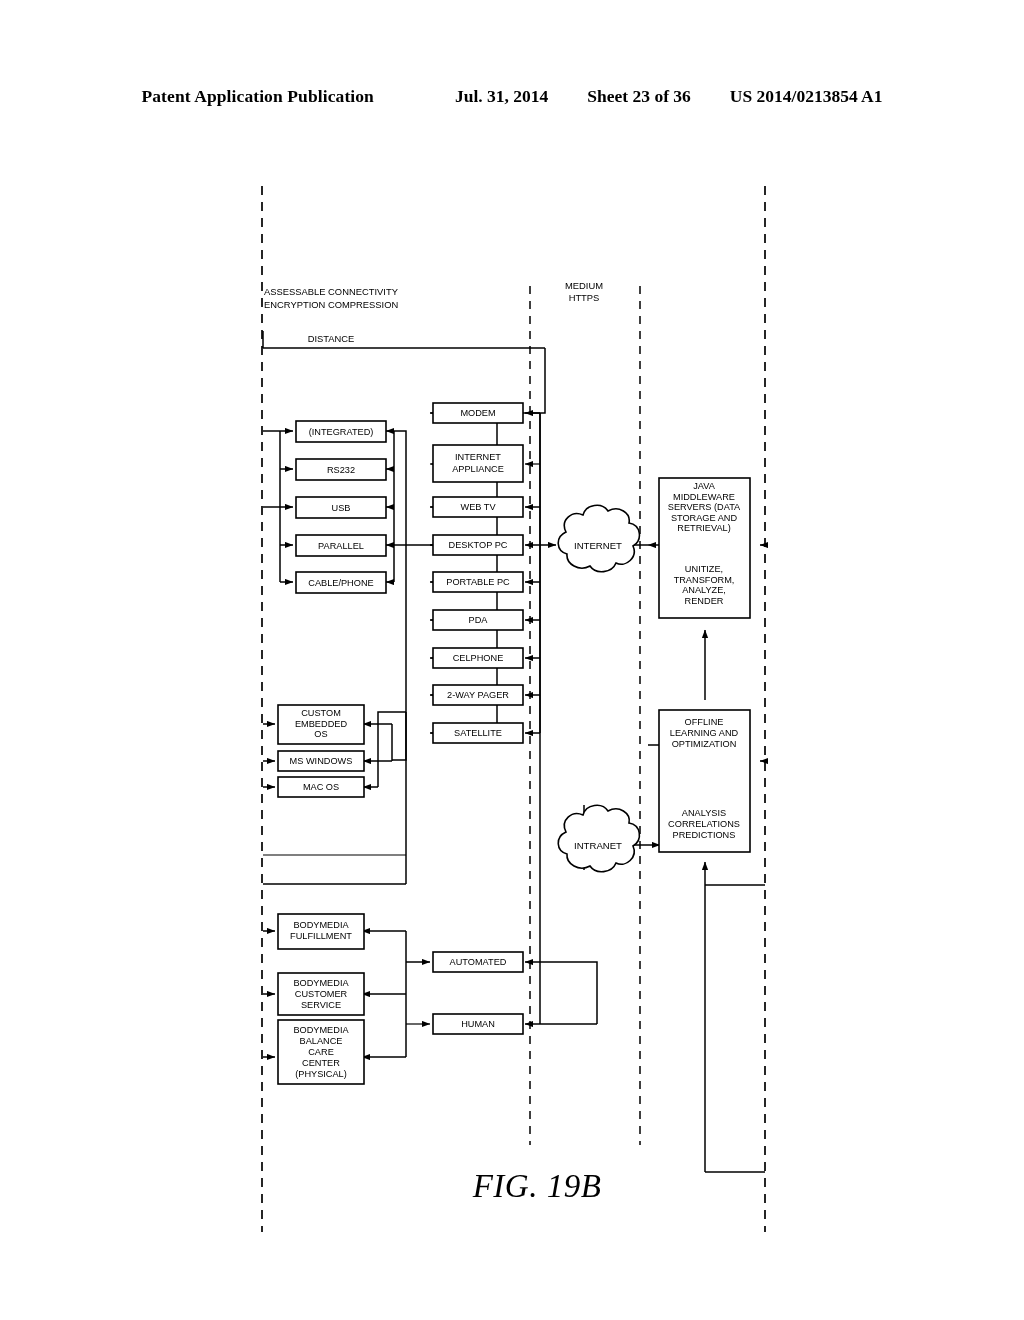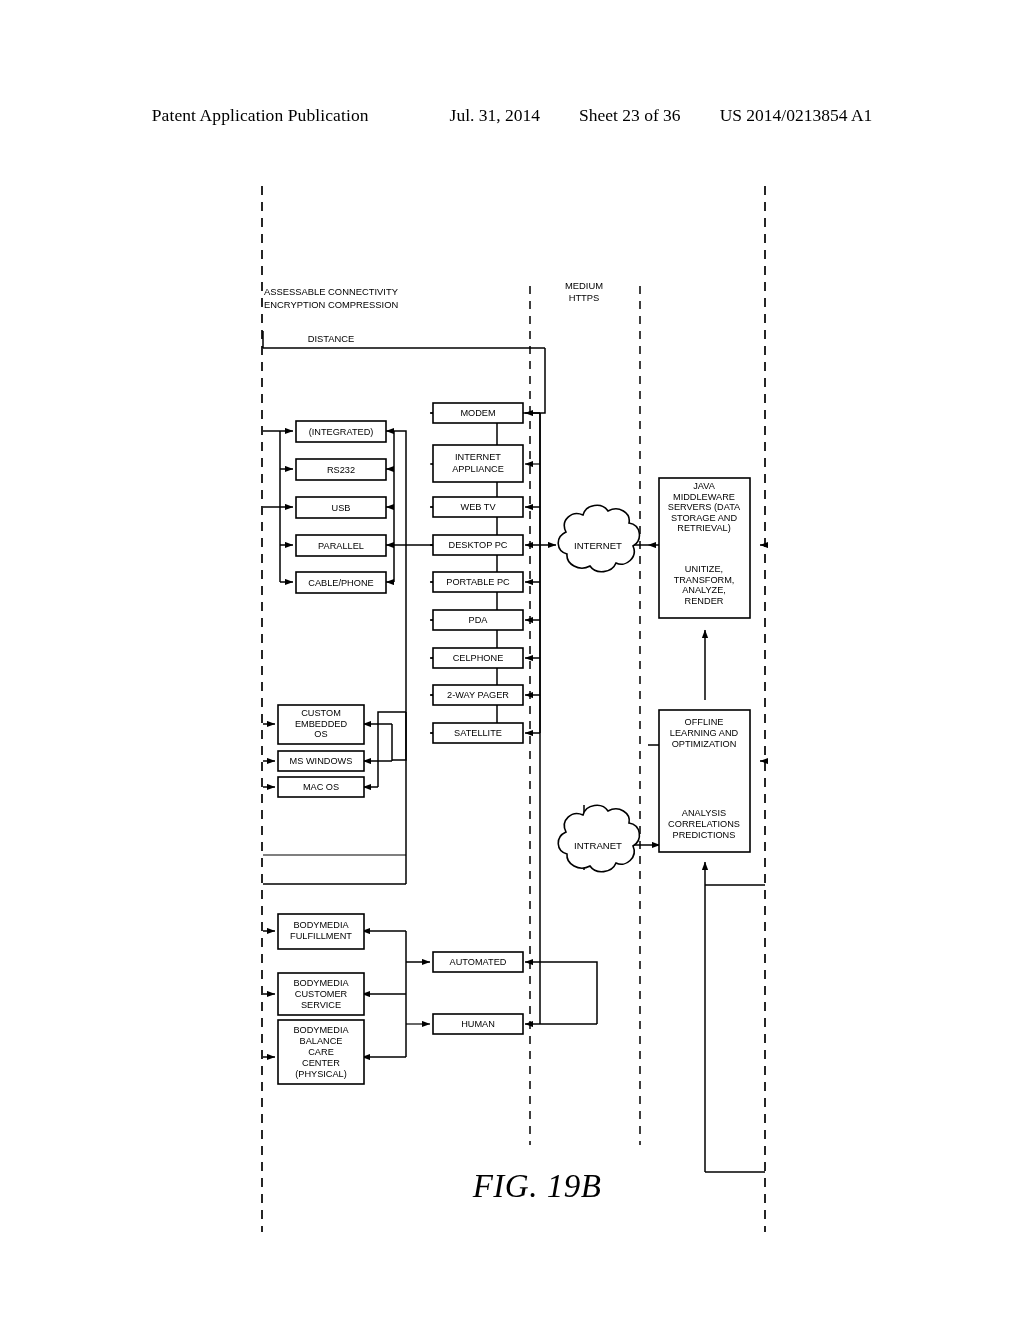--- a/index.html
+++ b/index.html
@@ -17,31 +17,31 @@
   }
 
   
   #page-header {
     position: absolute;
     top: 86px;
     left: 0;
     width: 1024px;
     height: 30px;
     font-family: "Liberation Serif", serif;
-    font-weight: normal;
+    font-weight: bold;
     font-size: 17.5px;
     color: #000;
     display: flex;
     justify-content: center;
     align-items: baseline;
     white-space: nowrap;
     gap: 39px;
   }
   #page-header .h-pub   { letter-spacing: .1px; }
-  #page-header .h-date  { margin-left: 42px; margin-top: 19px; }
+  #page-header .h-date  { margin-left: 42px; }
   #page-header .h-sheet { }
   #page-header .h-pat   { }
 
   
   #figure {
     position: absolute;
     left: 0;
     top: 0;
     width: 1024px;
     height: 928px;

